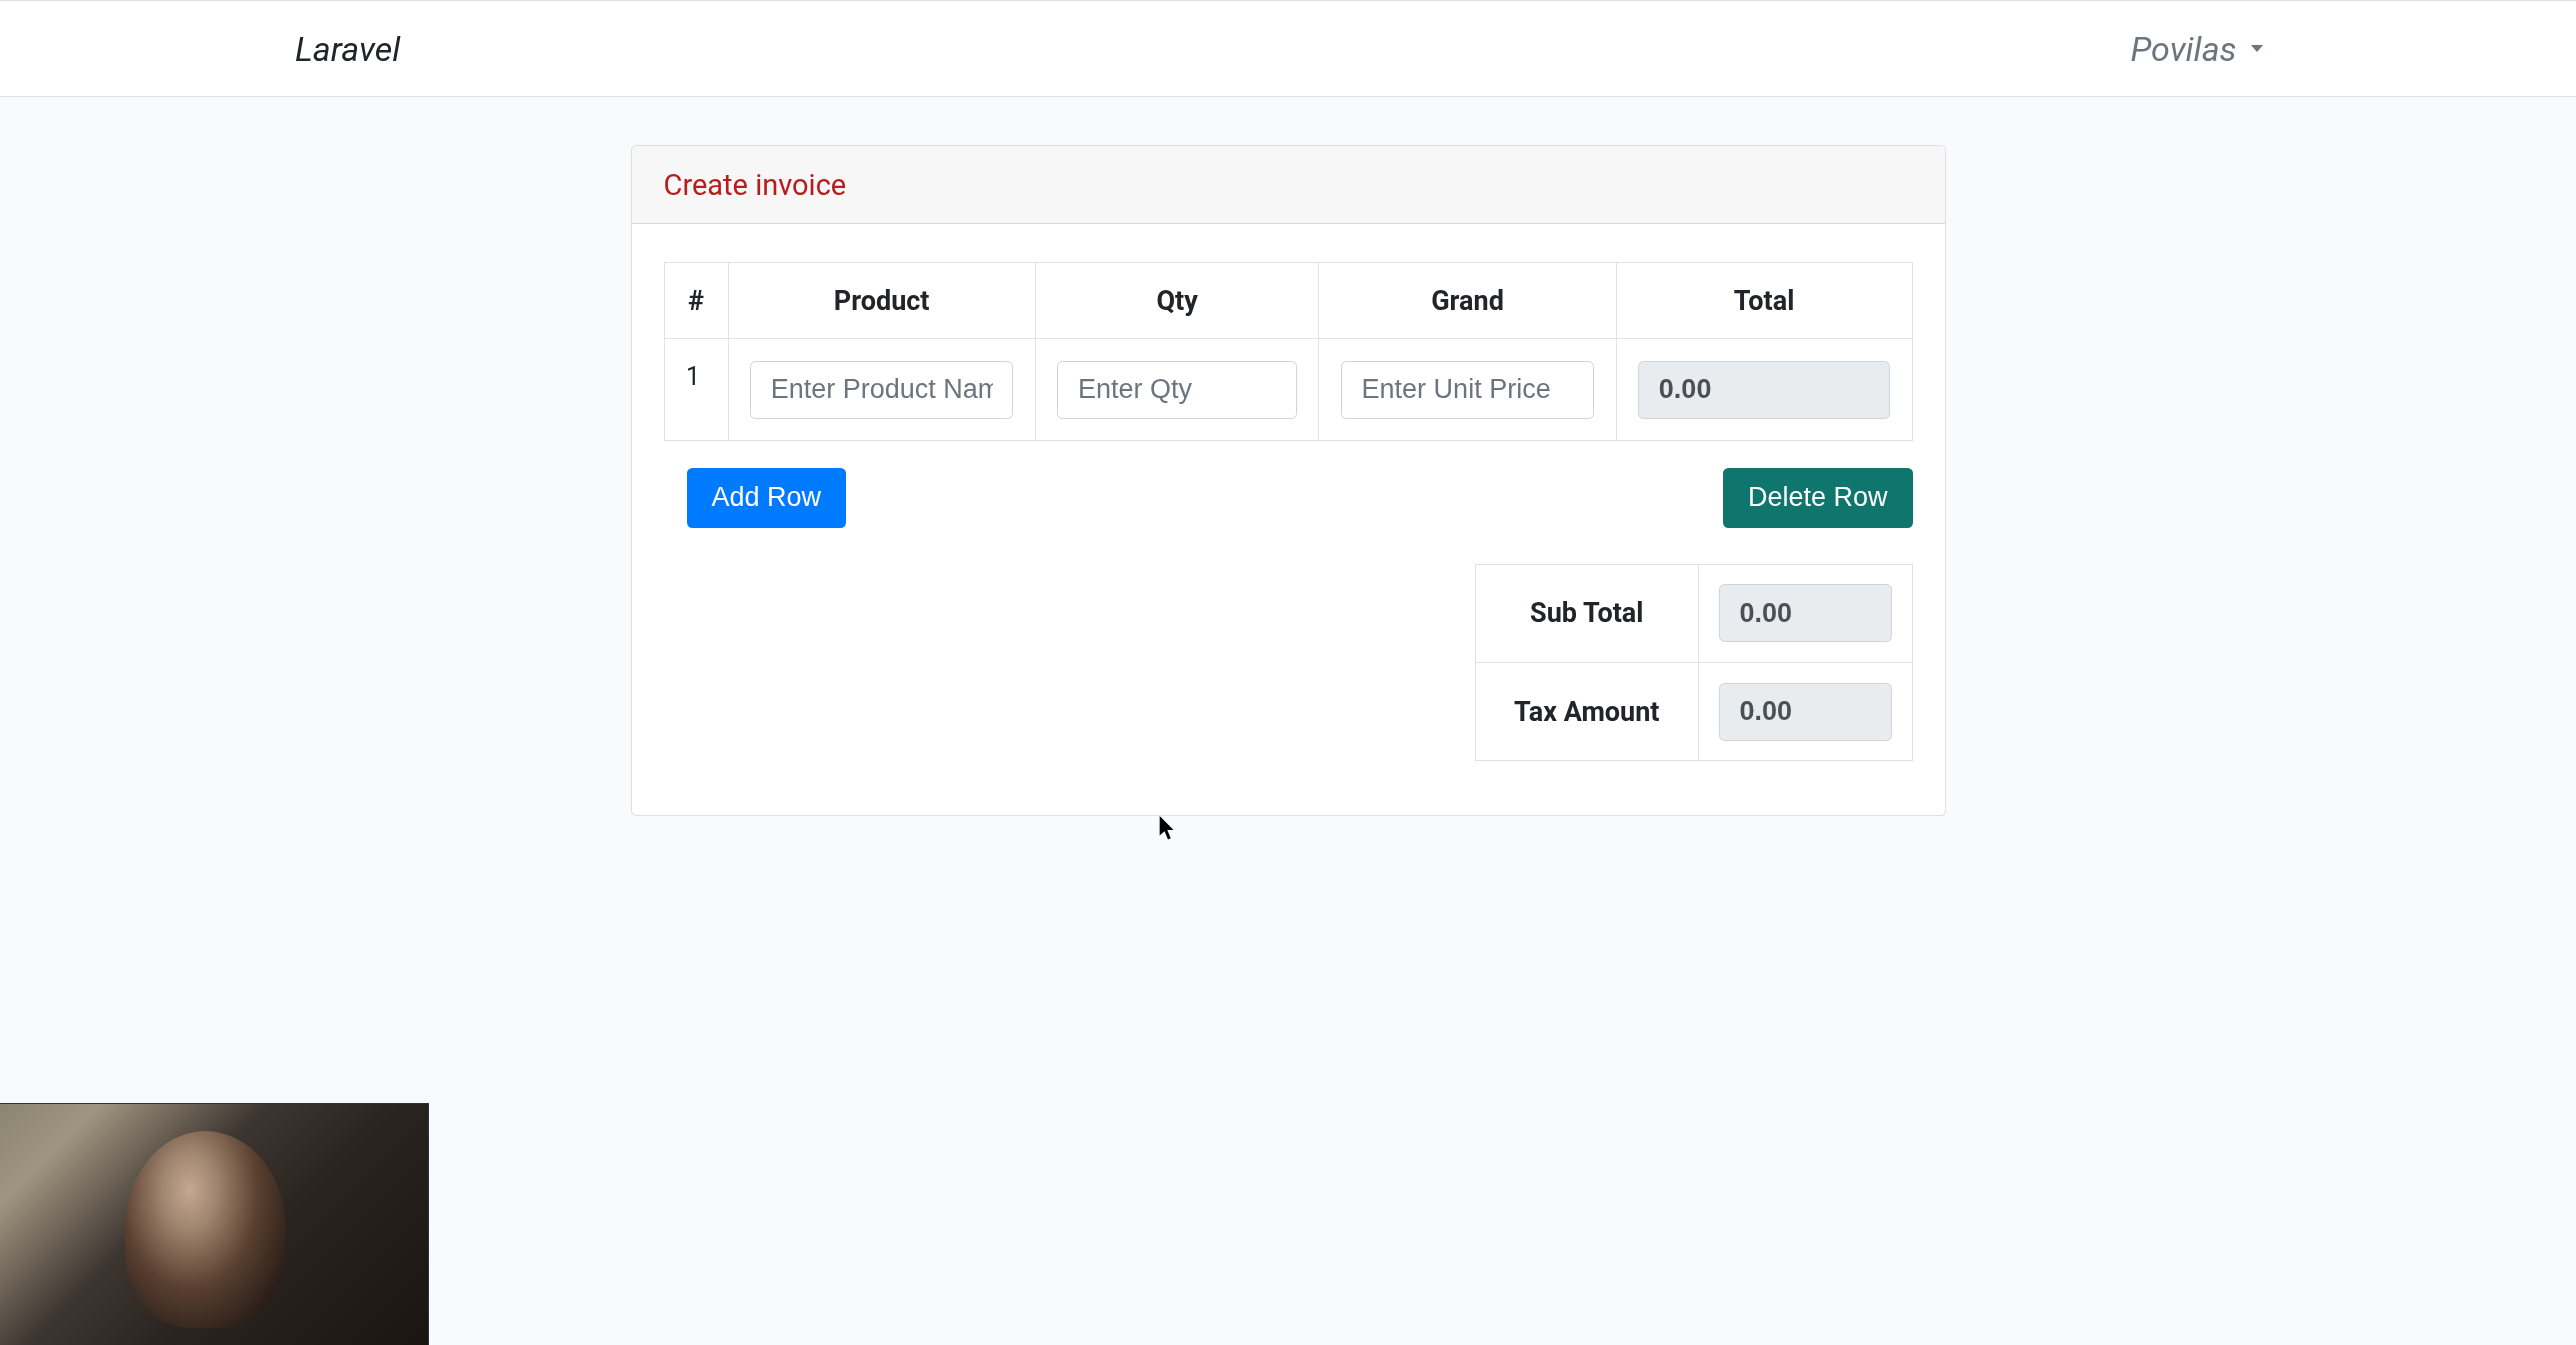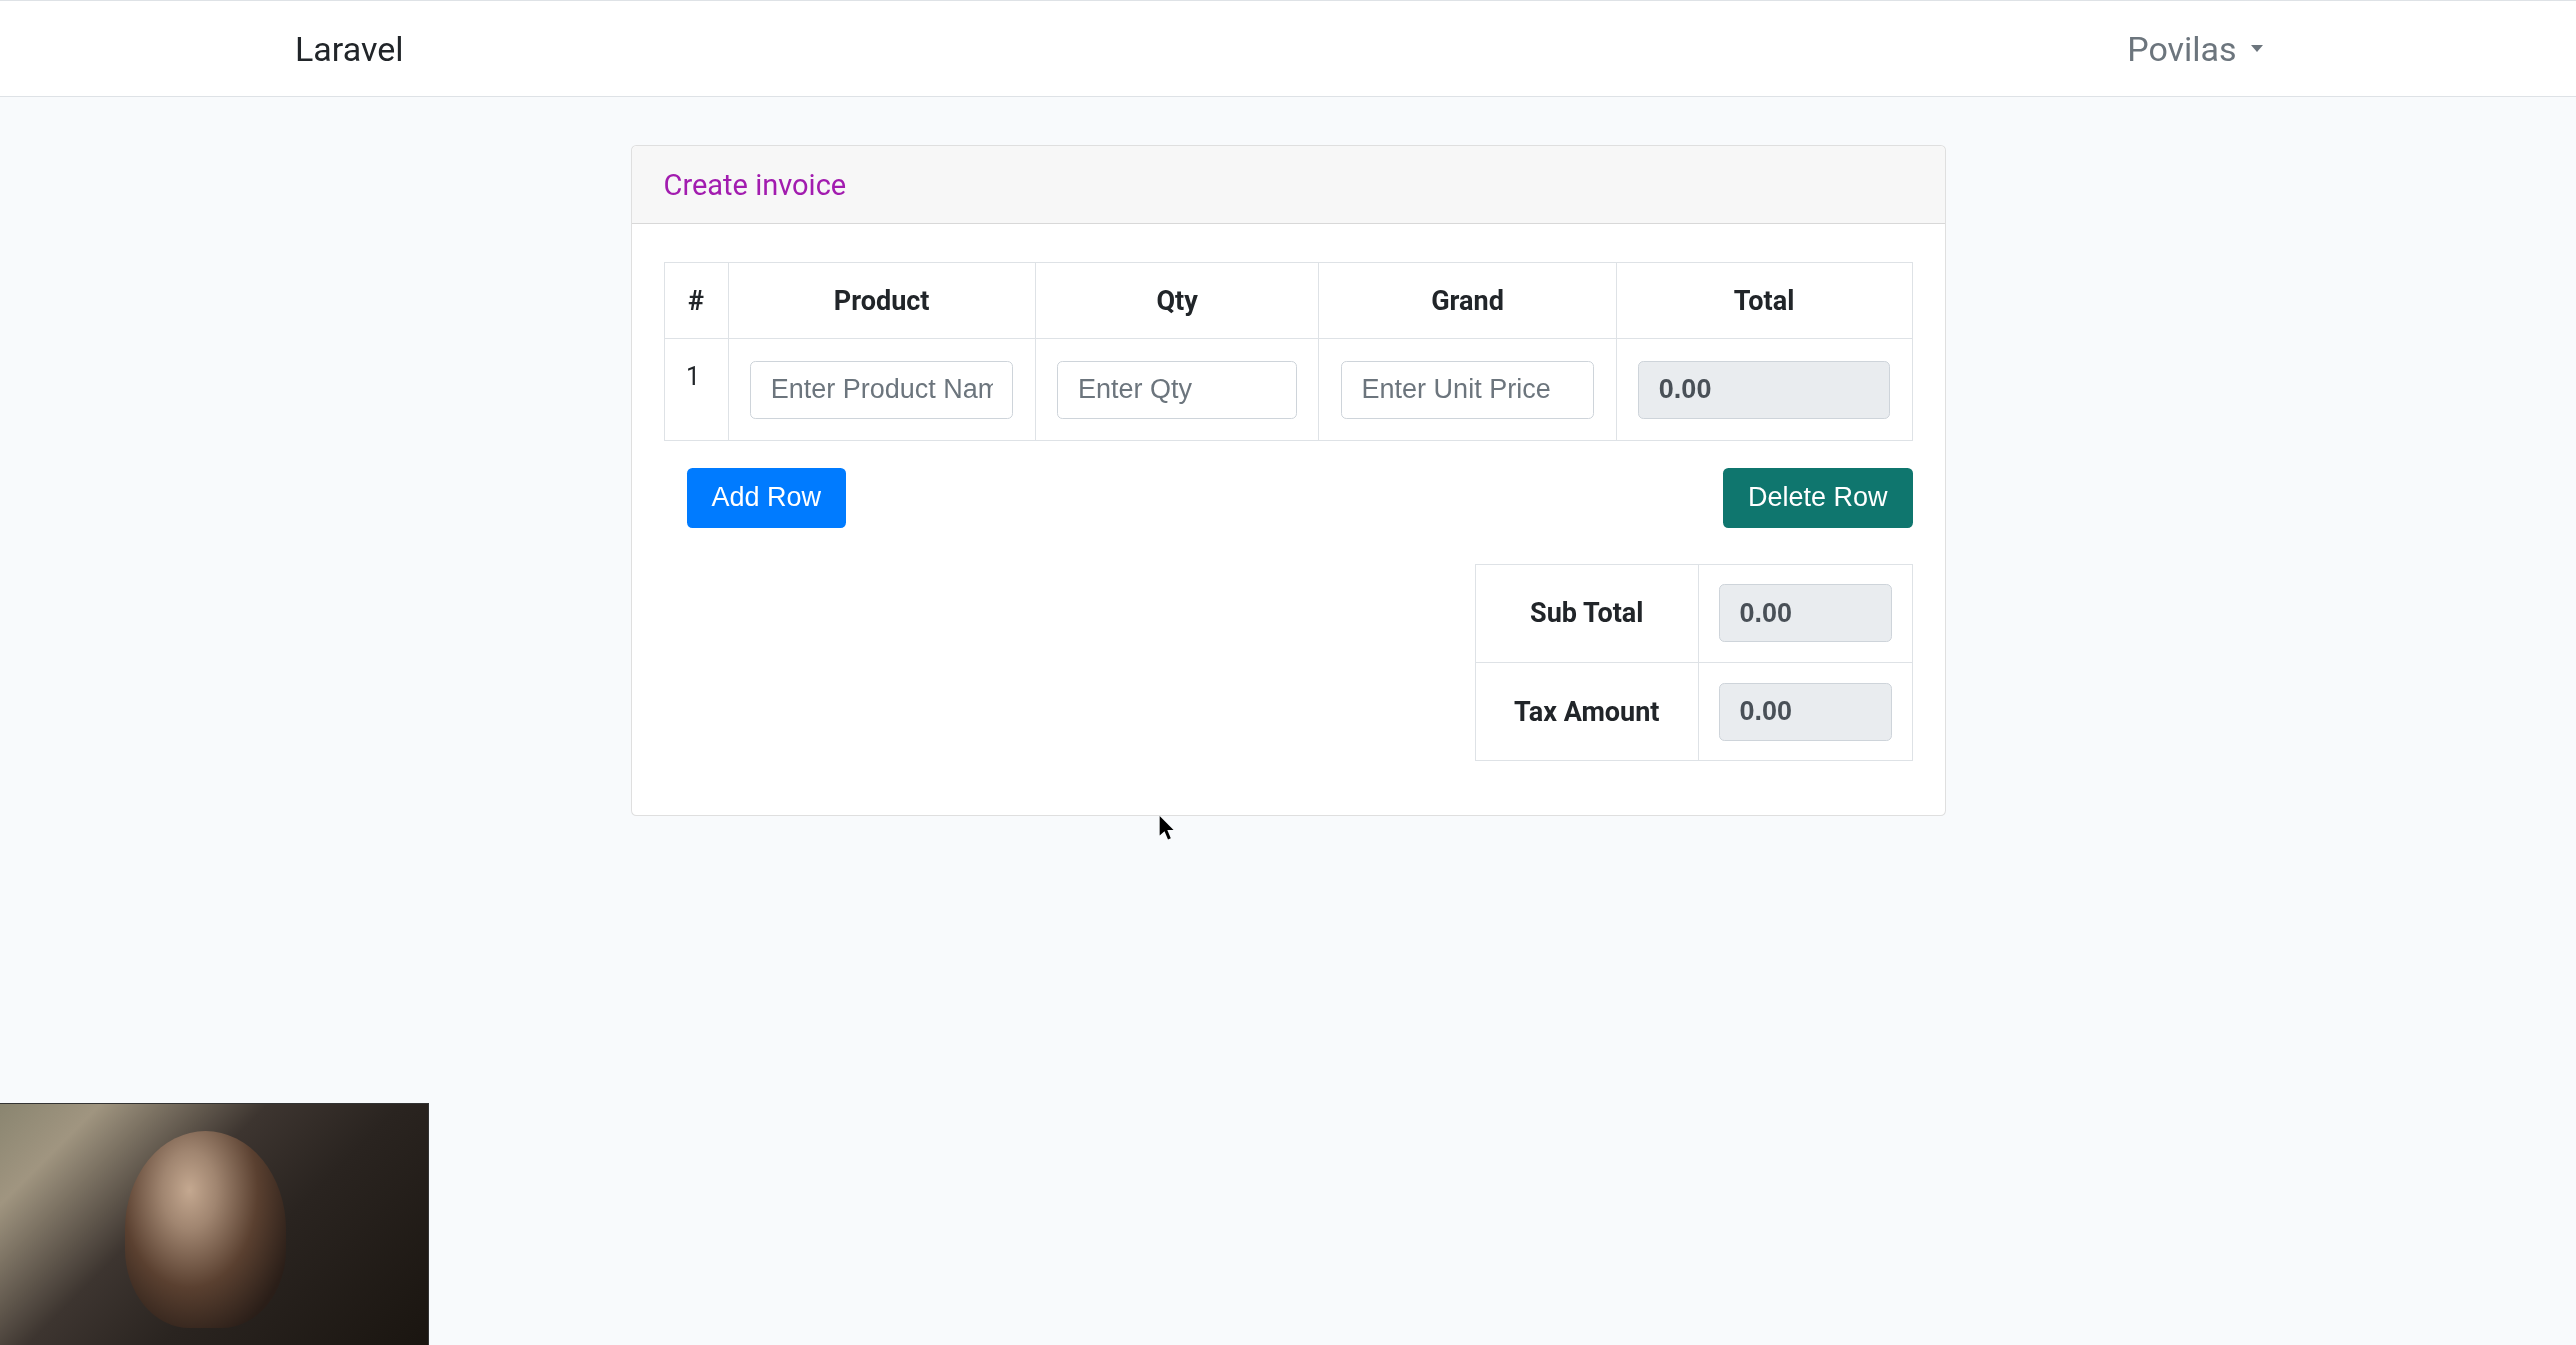--- a/index.html
+++ b/index.html
@@ -17,20 +17,21 @@
 
     .navbar {
       background: #fff;
       border-top: 0.9px solid #dee2e6;
       border-bottom: 0.9px solid #dee2e6;
       padding: 0 27px;
       height: 97px;
       display: flex;
       align-items: center;
       justify-content: space-between;
+      font-style: italic;
     }
 
     .brand {
       font-size: 34px;
       font-weight: 400;
       color: #212529;
       padding-left: 268px;
     }
 
     .user-menu {
@@ -63,21 +64,21 @@
       border-radius: 5.4px;
     }
 
     .card-header {
       padding: 21.5px 32px;
       background: #f7f7f7;
       border-bottom: 0.9px solid rgba(0,0,0,0.125);
       border-radius: 5.4px 5.4px 0 0;
       font-size: 29px;
       font-weight: 400;
-      color: #a21caf;
+      color: #b91c1c;
     }
 
     .card-body {
       padding: 38px 32px 54px;
     }
 
     .table {
       width: 100%;
       border-collapse: collapse;
       border: 0.9px solid #dee2e6;

